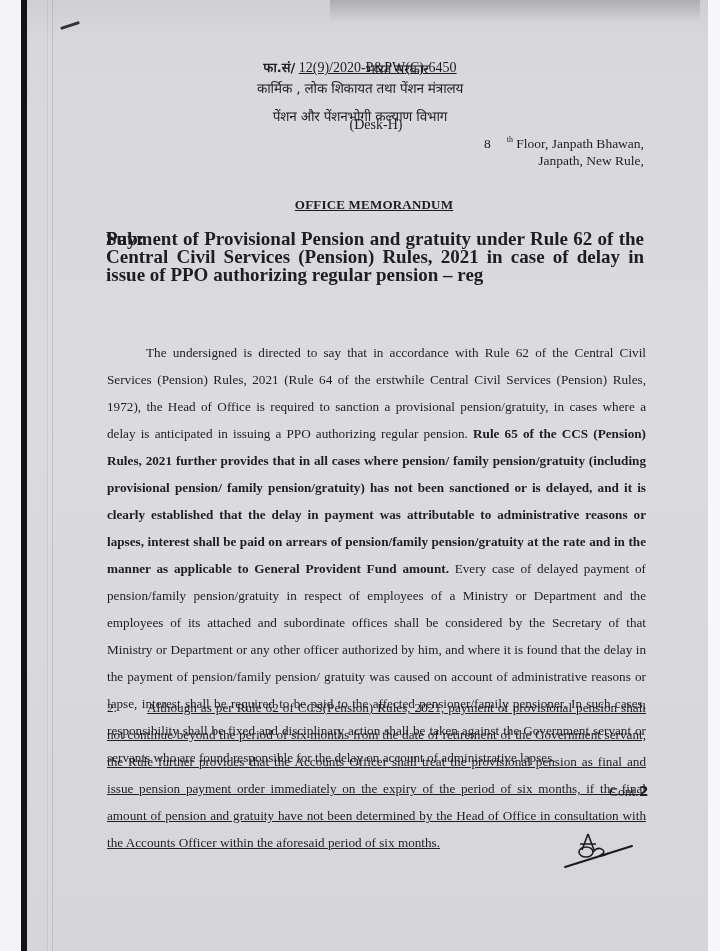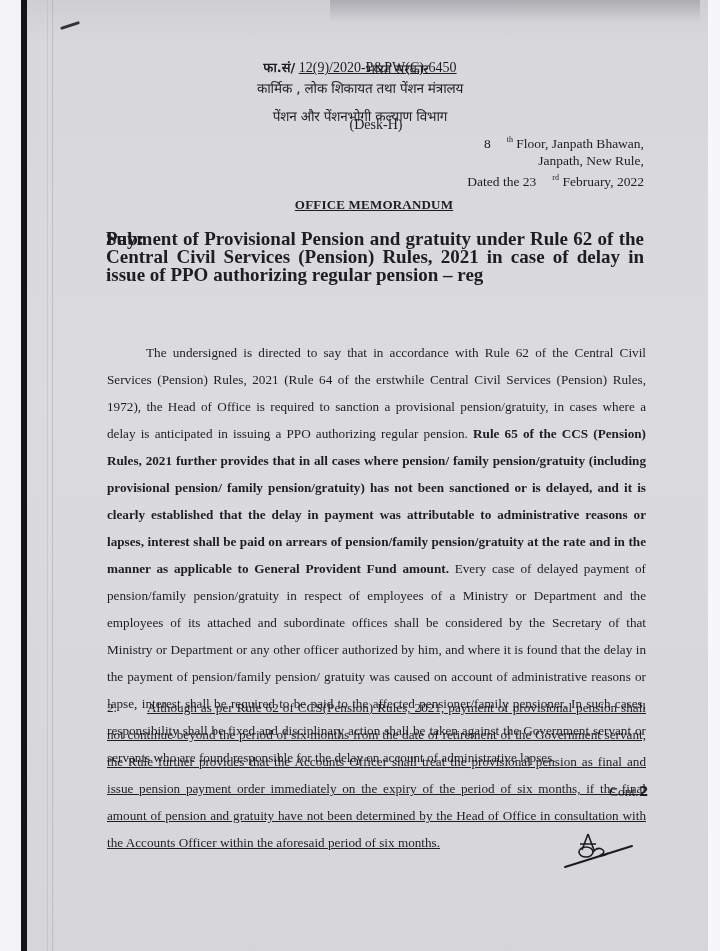--- a/index.html
+++ b/index.html
@@ -70,21 +70,20 @@
   <span class="num">12(9)/2020-P&amp;PW(C)-6450</span>
 </div>
 <div class="center hindi h1">भारत सरकार</div>
 <div class="center hindi h2">कार्मिक , लोक शिकायत तथा पेंशन मंत्रालय</div>
 <div class="center hindi h3">पेंशन और पेंशनभोगी कल्याण विभाग</div>
 <div class="center desk">(Desk-H)</div>
 
 <div class="address">
   <div><span>8</span><sup>th</sup><span> Floor, Janpath Bhawan,</span></div>
   <div>Janpath, New Rule,</div>
-  <div><span>Dated the 23</span><sup>rd</sup><span> February, 2022</span></div>
 </div>
 
 <div class="om-title">OFFICE MEMORANDUM</div>
 
 <div class="subject">
   <span class="sub-label">Sub:</span>
   <span class="sub-text">Payment of Provisional Pension and gratuity under Rule 62 of the Central Civil Services (Pension) Rules, 2021 in case of delay in issue of PPO authorizing regular pension – reg</span>
 </div>
 
 <div class="para p1"><span>The undersigned is directed to say that in accordance with Rule 62 of the Central Civil Services (Pension) Rules, 2021 (Rule 64 of the erstwhile Central Civil Services (Pension) Rules, 1972), the Head of Office is required to sanction a provisional pension/gratuity, in cases where a delay is anticipated in issuing a PPO authorizing regular pension. </span><span class="b">Rule 65 of the CCS (Pension) Rules, 2021 further provides that in all cases where pension/ family pension/gratuity (including provisional pension/ family pension/gratuity) has not been sanctioned or is delayed, and it is clearly established that the delay in payment was attributable to administrative reasons or lapses, interest shall be paid on arrears of pension/family pension/gratuity at the rate and in the manner as applicable to General Provident Fund amount.</span><span> Every case of delayed payment of pension/family pension/gratuity in respect of employees of a Ministry or Department and the employees of its attached and subordinate offices shall be considered by the Secretary of that Ministry or Department or any other officer authorized by him, and where it is found that the delay in the payment of pension/family pension/ gratuity was caused on account of administrative reasons or lapse, interest shall be required to be paid to the affected pensioner/family pensioner. In such cases, responsibility shall be fixed and disciplinary action shall be taken against the Government servant or servants who are found responsible for the delay on account of administrative lapses.</span></div>

